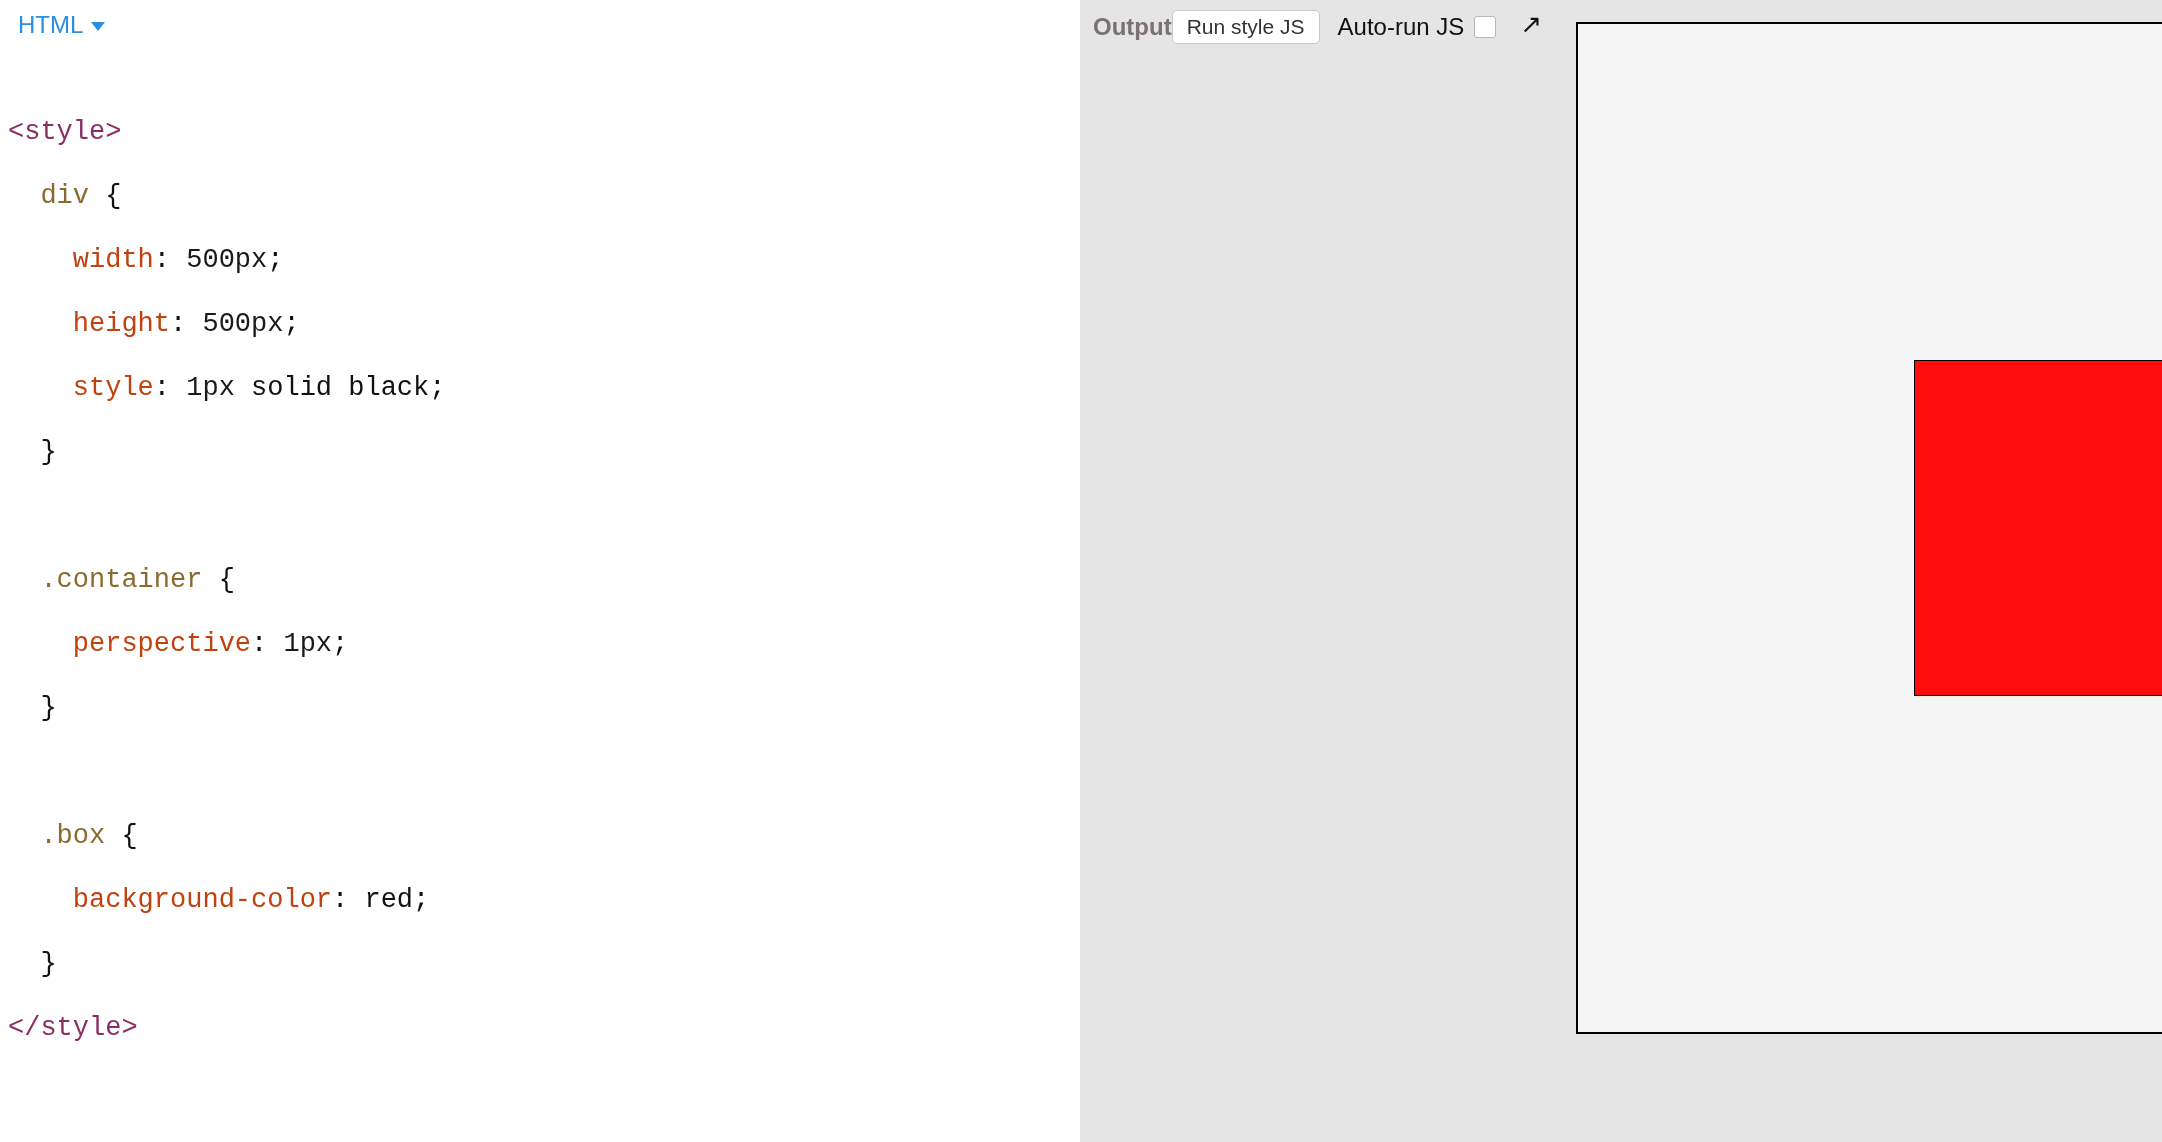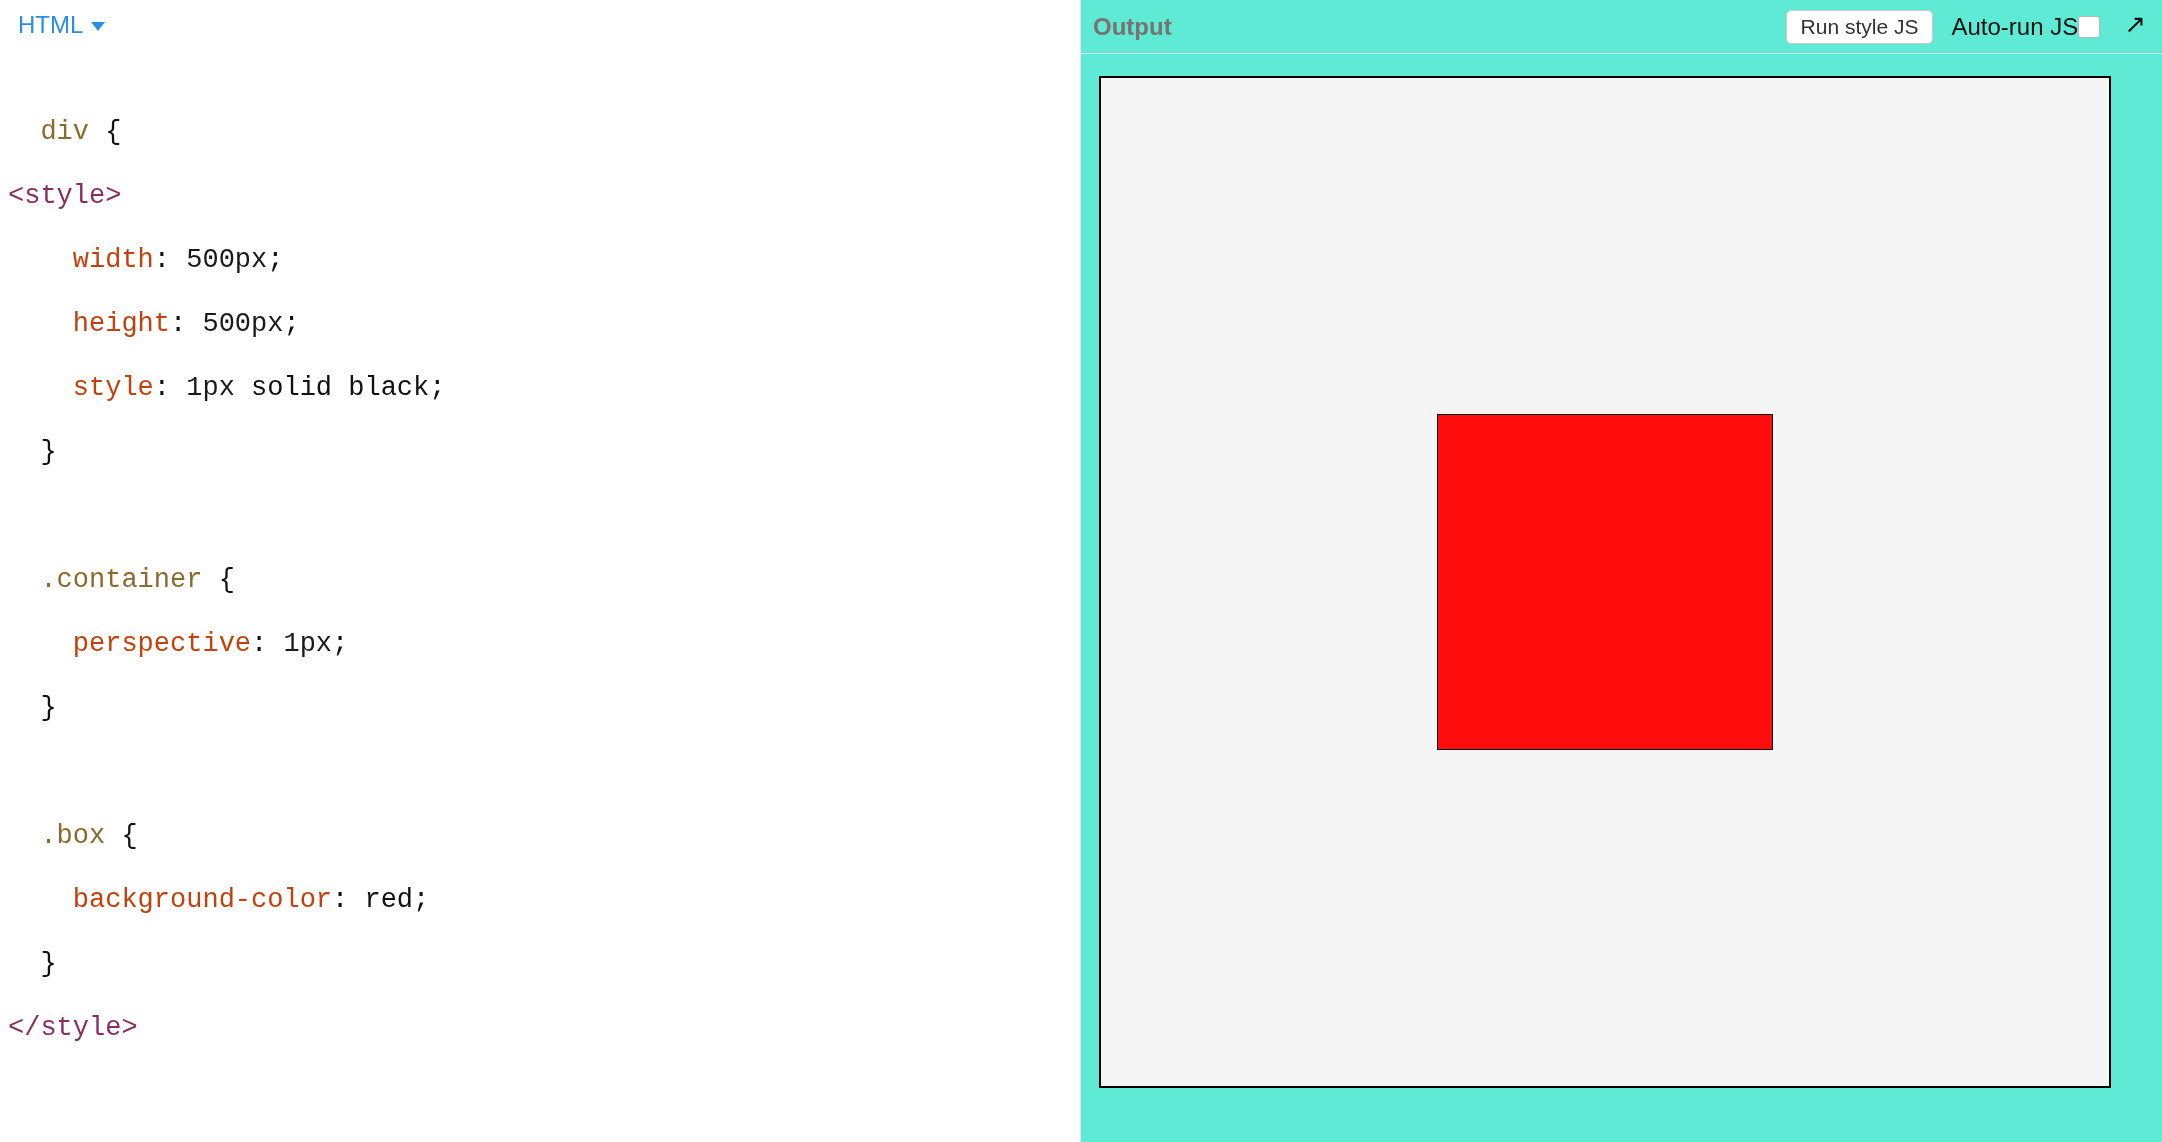--- a/index.html
+++ b/index.html
@@ -67,23 +67,23 @@
   .c-decl   { color: #777; }
   .c-tag    { color: #8a2e60; }
   .c-prop   { color: #c2410c; }
   .c-num    { color: #1a1a1a; text-align: center; }
   .c-sel    { color: #8a6b2f; }
 
   
   .output-panel {
     width: 50%;
     height: 100%;
-    background: #5eead4;
-    display: flex;
-    flex-direction: column;
+    background: #e5e5e5;
+    display: flex;
+    flex-direction: row;
   }
   .output-header {
     display: flex;
     align-items: center;
     height: 54px;
     padding: 0 12px;
     border-bottom: 1px solid #e4e4e4;
   }
   .output-title {
     color: #7a7270;
@@ -97,20 +97,21 @@
     border-radius: 5px;
     font-size: 21px;
     color: #333;
     padding: 4px 14px;
     cursor: pointer;
     margin-right: 18px;
   }
   .autorun-wrap {
     display: flex;
     align-items: center;
+    gap: 10px;
     margin-right: 20px;
   }
   .autorun-label {
     font-size: 24px;
     color: #111;
   }
   .autorun-check {
     width: 22px;
     height: 22px;
     border: 1px solid #b8b8b8;
@@ -154,22 +155,22 @@
 <body>
 
 <div class="editor-panel">
   <div class="editor-tabs">
     <div class="editor-tab">
       <span>HTML</span>
       <span class="chev"></span>
     </div>
   </div>
   <div class="code-area" id="code-area">
+<span class="line"><span class="c-tag">&lt;style&gt;</span></span>
 <span class="line"><span>  </span><span class="c-sel">div</span><span> {</span></span>
-<span class="line"><span class="c-tag">&lt;style&gt;</span></span>
 <span class="line"><span>    </span><span class="c-prop">width</span><span>: </span><span class="c-num">500px</span><span>;</span></span>
 <span class="line"><span>    </span><span class="c-prop">height</span><span>: </span><span class="c-num">500px</span><span>;</span></span>
 <span class="line"><span>    </span><span class="c-prop">style</span><span>: </span><span class="c-num">1px</span><span> solid black;</span></span>
 <span class="line"><span>  }</span></span>
 <span class="line"><span></span></span>
 <span class="line"><span>  </span><span class="c-sel">.container</span><span> {</span></span>
 <span class="line"><span>    </span><span class="c-prop">perspective</span><span>: </span><span class="c-num">1px</span><span>;</span></span>
 <span class="line"><span>  }</span></span>
 <span class="line"><span></span></span>
 <span class="line"><span>  </span><span class="c-sel">.box</span><span> {</span></span>

